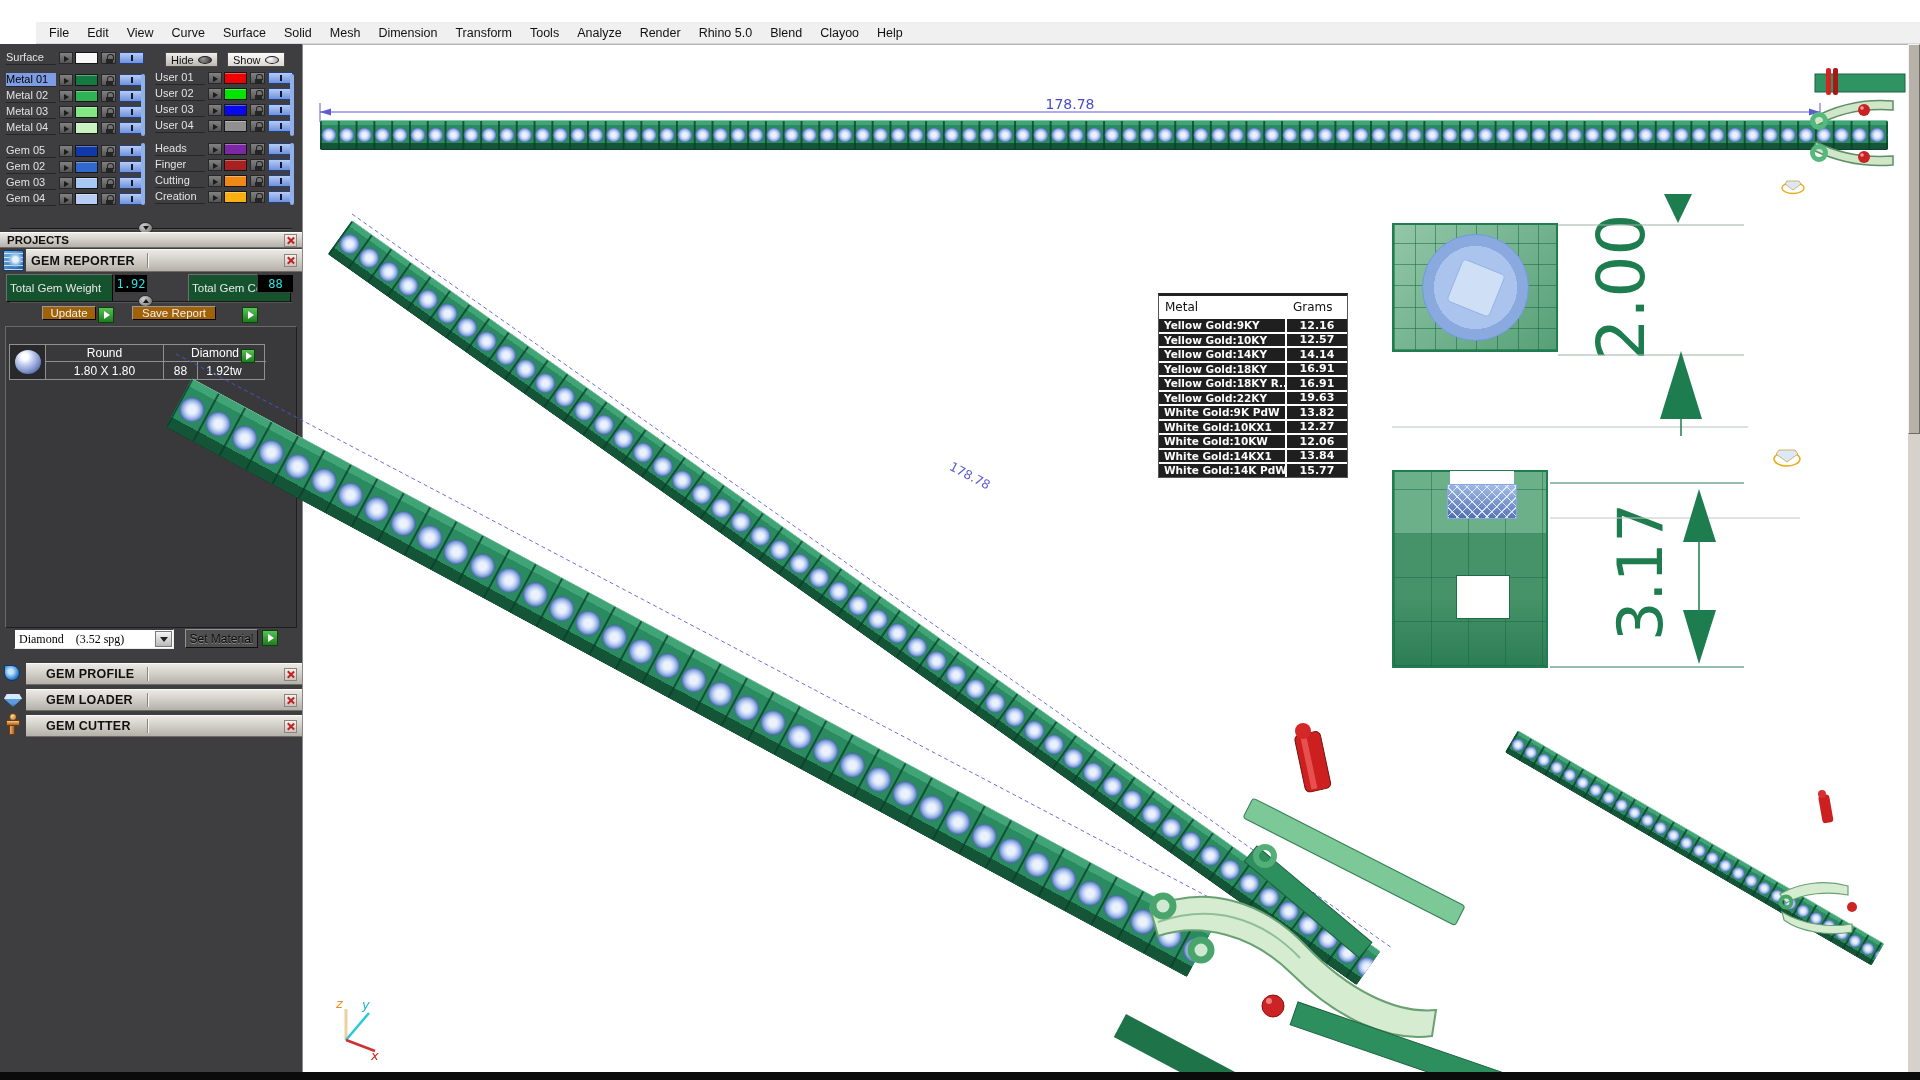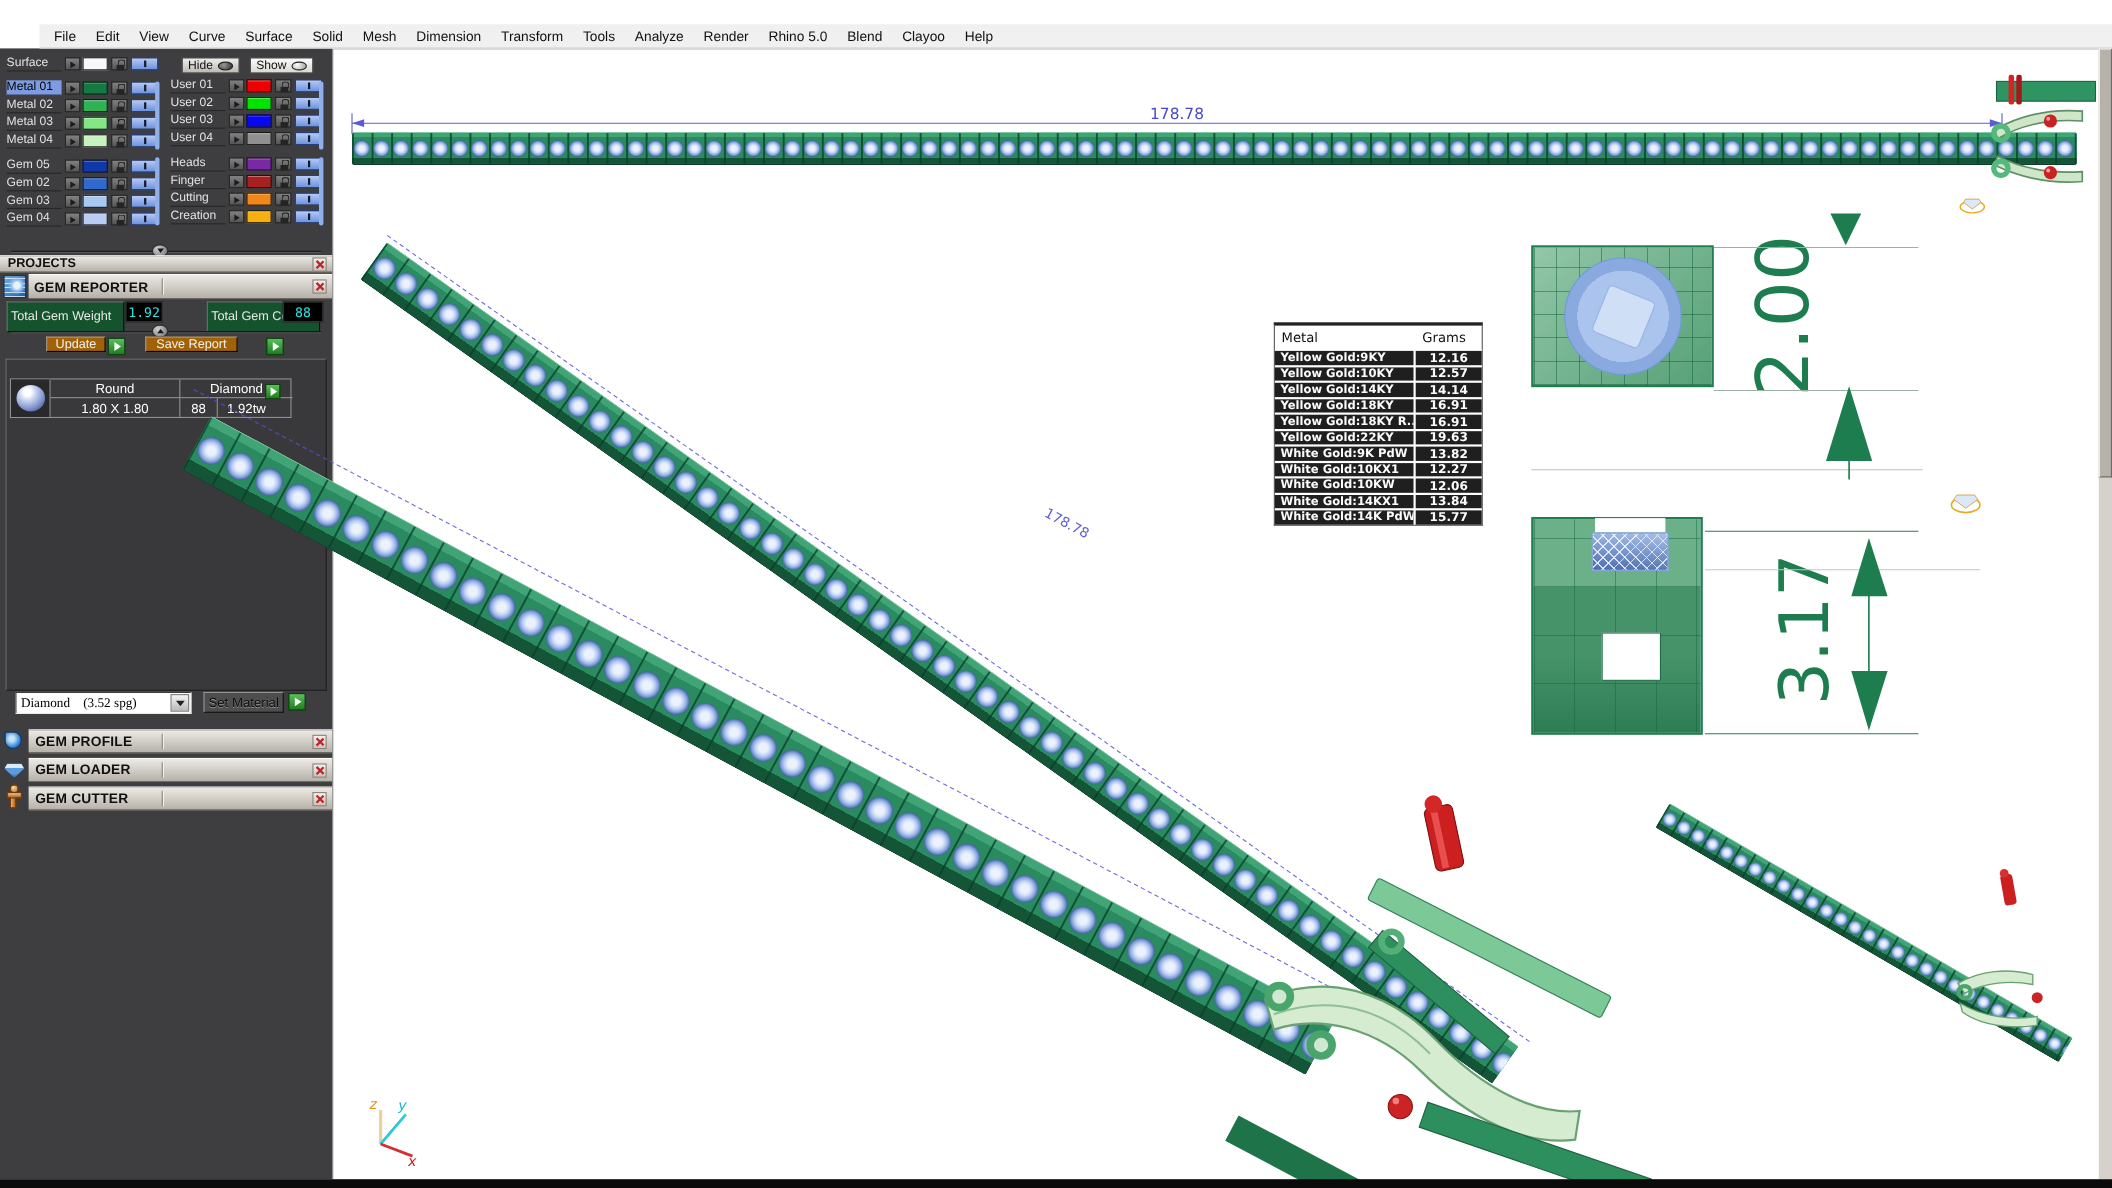--- a/index.html
+++ b/index.html
@@ -117,21 +117,21 @@
   #material-select{position:absolute;left:14px;top:585px;width:160px;height:20px;background:#fff;
       border:1px solid;border-color:#3c3c3c #ececec #ececec #3c3c3c;color:#000;font-size:12px;
       display:flex;align-items:center;padding-left:4px;white-space:pre;font-family:Liberation Serif, serif;}
   #material-arrow{position:absolute;right:1px;top:1px;width:17px;height:16px;background:linear-gradient(#f6f6f6,#b9b9b9);
       border:1px solid #7a7a7a;display:flex;align-items:center;justify-content:center;}
   #material-arrow::before{content:"";width:0;height:0;border-top:5px solid #222;border-left:4px solid transparent;border-right:4px solid transparent;}
   #set-material-btn{position:absolute;left:185px;top:585px;width:73px;height:19px;background:#4e4e4e;
       border:1px solid;border-color:#929292 #101010 #101010 #929292;color:#0c0c0c;font-size:12px;
       text-shadow:0 1px 0 #8f8f8f;display:flex;align-items:center;justify-content:center;}
 
-  .tool-bar{left:26px;width:276px;height:22px;font-size:12.5px;padding-left:6px;letter-spacing:.2px;}
+  .tool-bar{left:26px;width:276px;height:22px;font-size:12.5px;padding-left:20px;letter-spacing:.2px;}
   #profile-bar{top:619px;} #loader-bar{top:645px;} #cutter-bar{top:671px;}
   .tool-icon{position:absolute;left:4px;z-index:11;}
   #icon-profile{top:621px;width:16px;height:16px;border-radius:0 50% 50% 50%;
       background:radial-gradient(circle at 40% 40%, #c4e4f8 0 20%, #2d7fd0 65%, #114c8e);border:1px solid #0c3a70;}
   #icon-loader{top:650px;width:18px;height:13px;clip-path:polygon(50% 100%,0 35%,15% 0,85% 0,100% 35%);
       background:linear-gradient(180deg,#d6ecfc 0 35%,#5a9de0 35% 70%,#2a6cb4);}
   #icon-cutter{top:673px;width:6px;height:18px;left:9px;background:linear-gradient(90deg,#f2b068,#a86018);border:1px solid #6e3c10;}
   #icon-cutter::before{content:"";position:absolute;left:-4px;top:2px;width:12px;height:4px;background:linear-gradient(#f8c888,#a86018);border:1px solid #6e3c10;}
   #icon-cutter::after{content:"";position:absolute;left:-1px;top:-5px;width:6px;height:6px;border-radius:50%;background:radial-gradient(circle at 35% 30%,#fcd8a0,#b87020);border:1px solid #6e3c10;}
 

